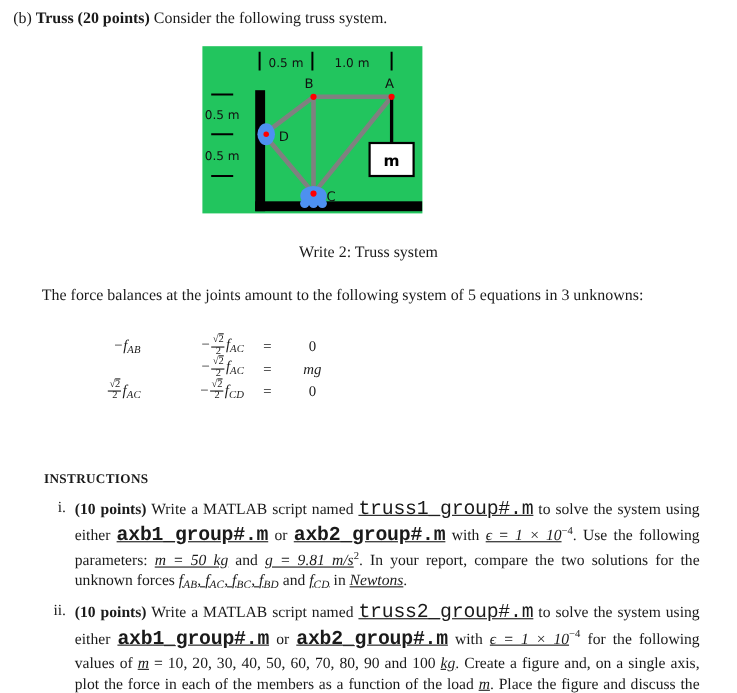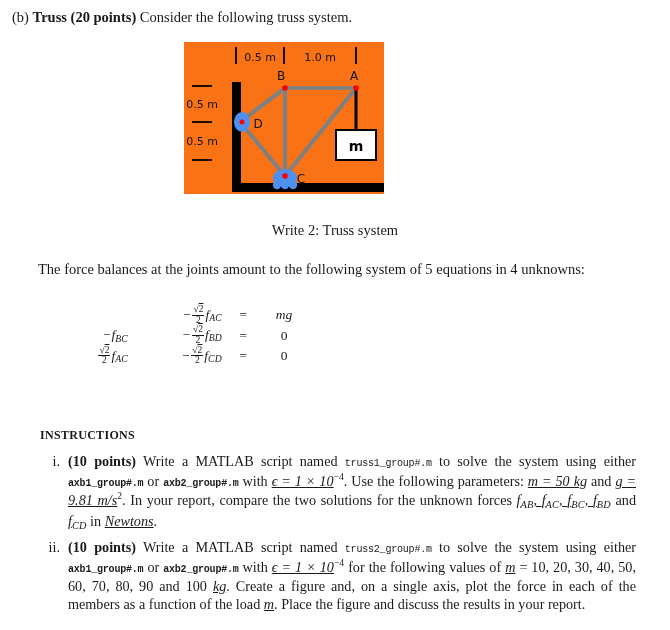--- a/index.html
+++ b/index.html
@@ -36,21 +36,21 @@
   .prob-title { font-weight: bold; }
   .prob-rest  { font-weight: normal; }
 
   
   .figure-panel {
     position: absolute;
     left: 184px;
     top: 42px;
     width: 200px;
     height: 152px;
-    background: #f97316;
+    background: #22c55e;
   }
   .fig-svg { display: block; }
 
   .figcaption {
     position: absolute;
     left: 0;
     top: 222px;
     width: 670px;
     text-align: center;
     font-size: 14.5px;
@@ -144,22 +144,23 @@
     position: absolute;
     left: 0;
     top: 0;
     width: 20px;
     text-align: right;
     font-style: normal;
   }
   .b { font-weight: bold; }
   .mono {
     font-family: "Liberation Mono", "DejaVu Sans Mono", monospace;
-    font-size: 10px;
+    font-size: 18px;
     letter-spacing: -0.2px;
+    text-decoration: underline;
   }
   .it { font-style: italic; text-decoration: underline; }
   sup.exp { font-size: 0.68em; vertical-align: super; }
 </style>
 </head>
 <body>
 
 <div class="page">
 
   <div class="prob-line">
@@ -227,36 +228,36 @@
         <text x="97" y="38" text-anchor="middle">B</text>
         <text x="170" y="38" text-anchor="middle">A</text>
         <text x="117" y="141" text-anchor="middle">C</text>
         <text x="74" y="86" text-anchor="middle">D</text>
       </g>
     </svg>
   </div>
 
   <div class="figcaption">Write 2:  Truss system</div>
 
-  <div class="para">The force balances at the joints amount to the following system of 5 equations in 4 unknowns:</div>
+  <div class="para">The force balances at the joints amount to the following system of 5 equations in 3 unknowns:</div>
 
   <div class="eqs">
     <table class="eqtable">
       <tbody>
+        <tr>
+          <td class="c1"><span class="fsym">−f</span><span class="sub">AB</span></td>
+          <td class="c2"><span class="fsym">−</span><span class="frac"><span class="num rad">√<span style="text-decoration:overline">2</span></span><span class="den">2</span></span><span class="fsym">f</span><span class="sub">AC</span></td>
+          <td class="c3">=</td>
+          <td class="c4" style="font-style:normal">0</td>
+        </tr>
         <tr>
           <td class="c1"></td>
           <td class="c2"><span class="fsym">−</span><span class="frac"><span class="num rad">√<span style="text-decoration:overline">2</span></span><span class="den">2</span></span><span class="fsym">f</span><span class="sub">AC</span></td>
           <td class="c3">=</td>
           <td class="c4">mg</td>
-        </tr>
-        <tr>
-          <td class="c1"><span class="fsym">−f</span><span class="sub">BC</span></td>
-          <td class="c2"><span class="fsym">−</span><span class="frac"><span class="num rad">√<span style="text-decoration:overline">2</span></span><span class="den">2</span></span><span class="fsym">f</span><span class="sub">BD</span></td>
-          <td class="c3">=</td>
-          <td class="c4" style="font-style:normal">0</td>
         </tr>
         <tr>
           <td class="c1"><span class="frac"><span class="num rad">√<span style="text-decoration:overline">2</span></span><span class="den">2</span></span><span class="fsym">f</span><span class="sub">AC</span></td>
           <td class="c2"><span class="fsym">−</span><span class="frac"><span class="num rad">√<span style="text-decoration:overline">2</span></span><span class="den">2</span></span><span class="fsym">f</span><span class="sub">CD</span></td>
           <td class="c3">=</td>
           <td class="c4" style="font-style:normal">0</td>
         </tr>
       </tbody>
     </table>
   </div>

